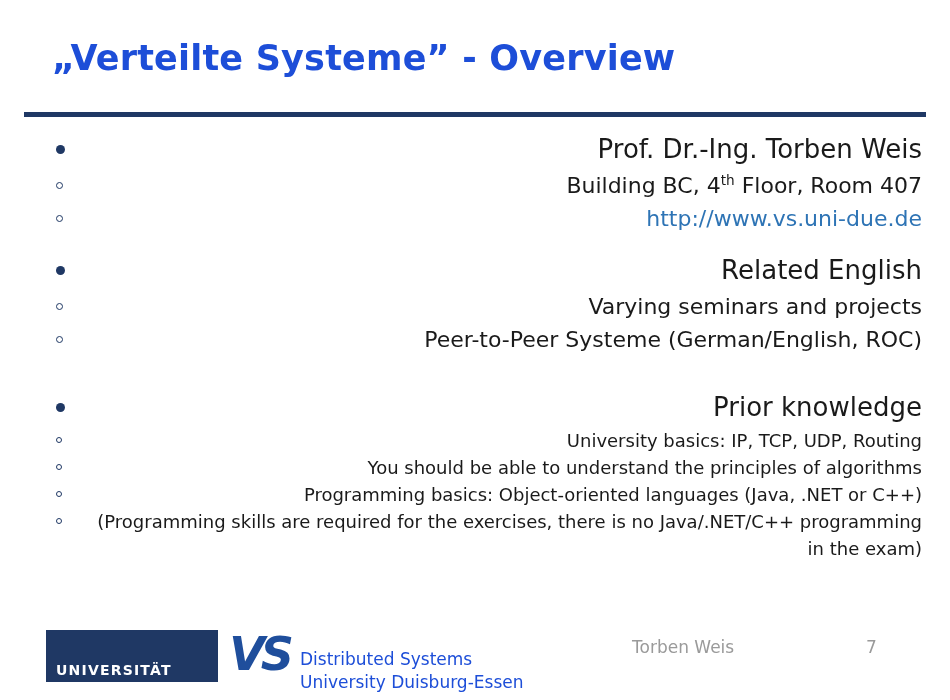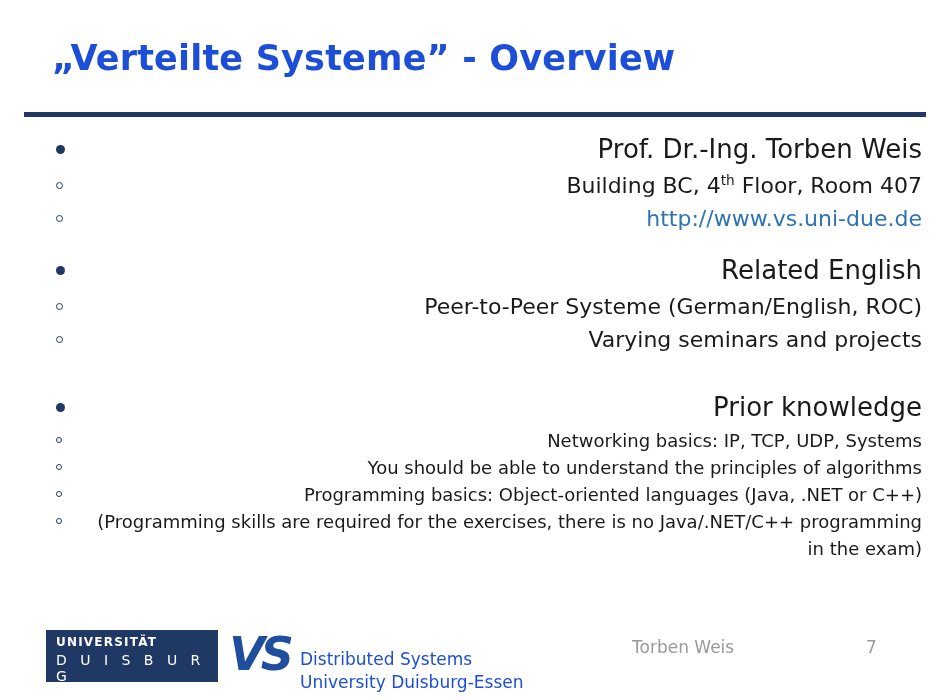--- a/index.html
+++ b/index.html
@@ -142,23 +142,24 @@
     left: 46px;
     top: 10px;
     width: 172px;
     height: 52px;
     background: #1F3864;
     color: #ffffff;
     box-sizing: border-box;
     padding: 5px 8px 0 10px;
   }
   .logo-ude .l1t {
-    font-size: 12px;
+    font-size: 14px;
     letter-spacing: 1.2px;
     font-weight: bold;
+    margin-top: 27px;
   }
   .logo-ude .l2t {
     font-size: 14px;
     letter-spacing: 4.5px;
     font-weight: normal;
     margin-top: 3px;
   }
   .logo-ude .l3t {
     font-size: 14px;
     letter-spacing: 4.5px;
@@ -234,38 +235,38 @@
 
       <div class="spacer-sm"></div>
 
       <li class="l1">
         <span class="bullet"></span>
         <span class="txt">Related English</span>
       </li>
       <ul class="lvl2">
         <li class="l2">
           <span class="bullet"></span>
+          <span>Varying seminars and projects</span>
+        </li>
+        <li class="l2">
+          <span class="bullet"></span>
           <span>Peer-to-Peer Systeme (German/English, ROC)</span>
-        </li>
-        <li class="l2">
-          <span class="bullet"></span>
-          <span>Varying seminars and projects</span>
         </li>
       </ul>
 
       <div class="spacer-md"></div>
 
       <li class="l1">
         <span class="bullet"></span>
         <span class="txt">Prior knowledge</span>
       </li>
       <ul class="lvl2">
         <li class="l2 small">
           <span class="bullet"></span>
-          <span>Networking basics: IP, TCP, UDP, Systems</span>
+          <span>University basics: IP, TCP, UDP, Routing</span>
         </li>
         <li class="l2 small">
           <span class="bullet"></span>
           <span>You should be able to understand the principles of algorithms</span>
         </li>
         <li class="l2 small">
           <span class="bullet"></span>
           <span>Programming basics: Object-oriented languages (Java, .NET or C++)</span>
         </li>
         <li class="l2 small">

